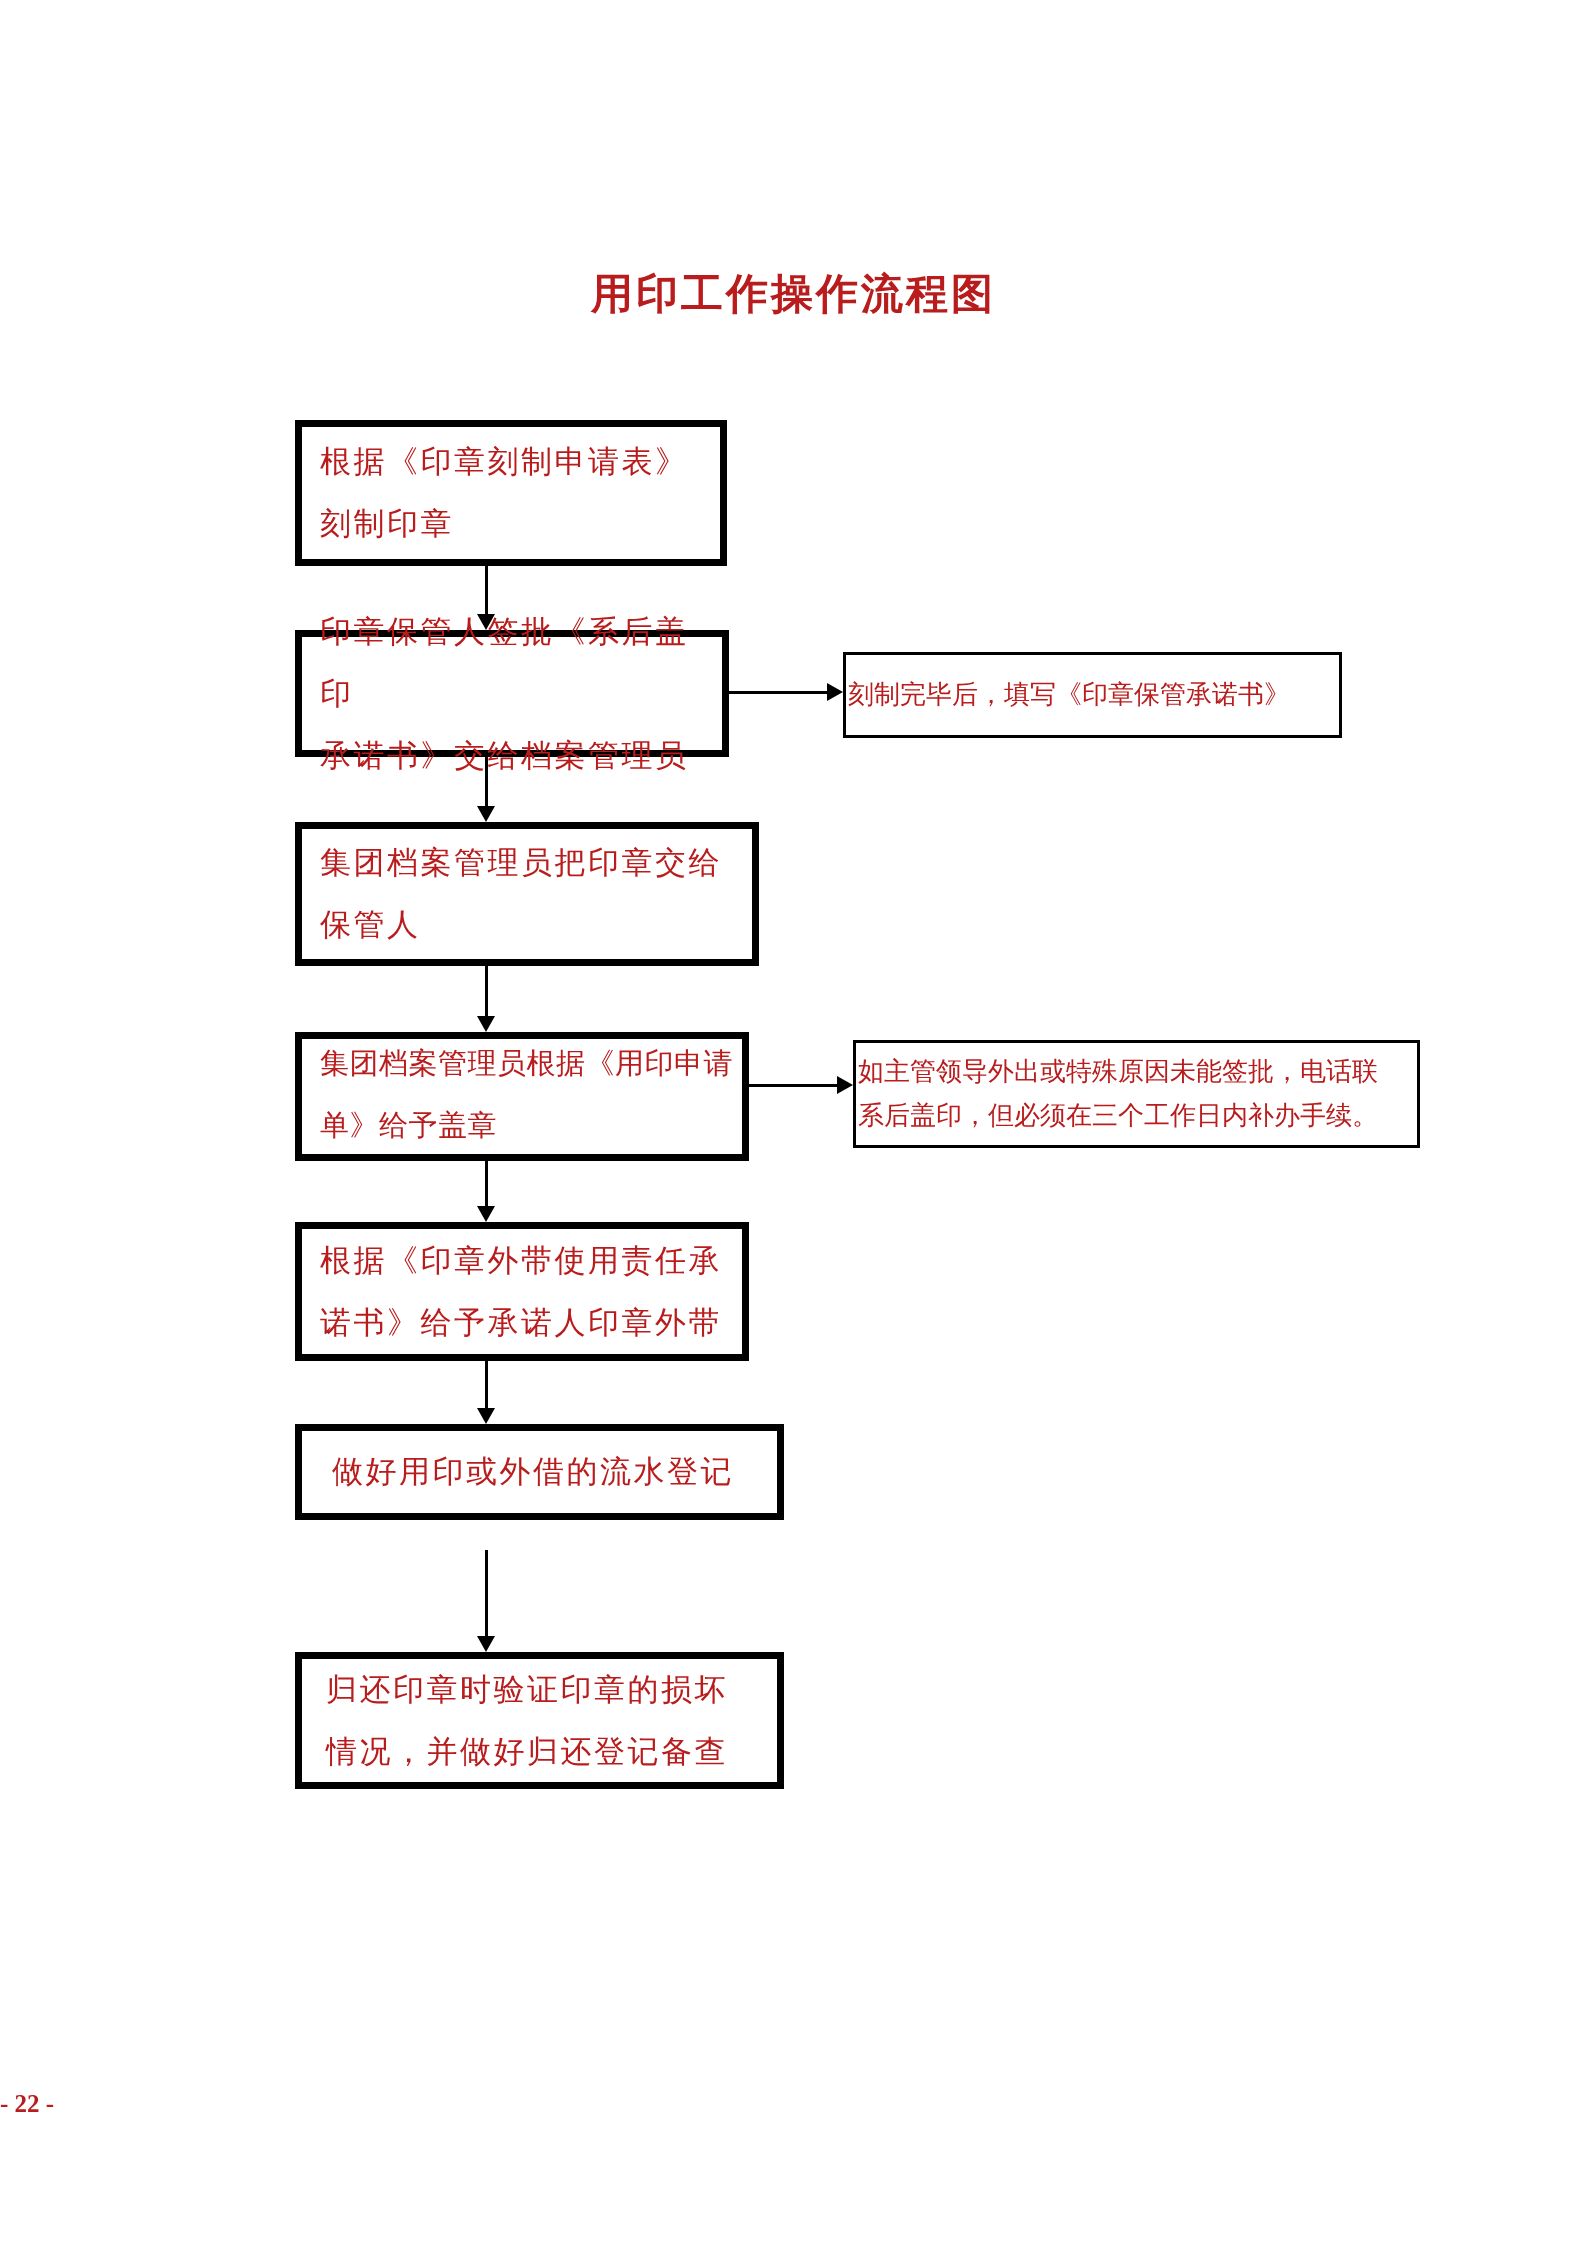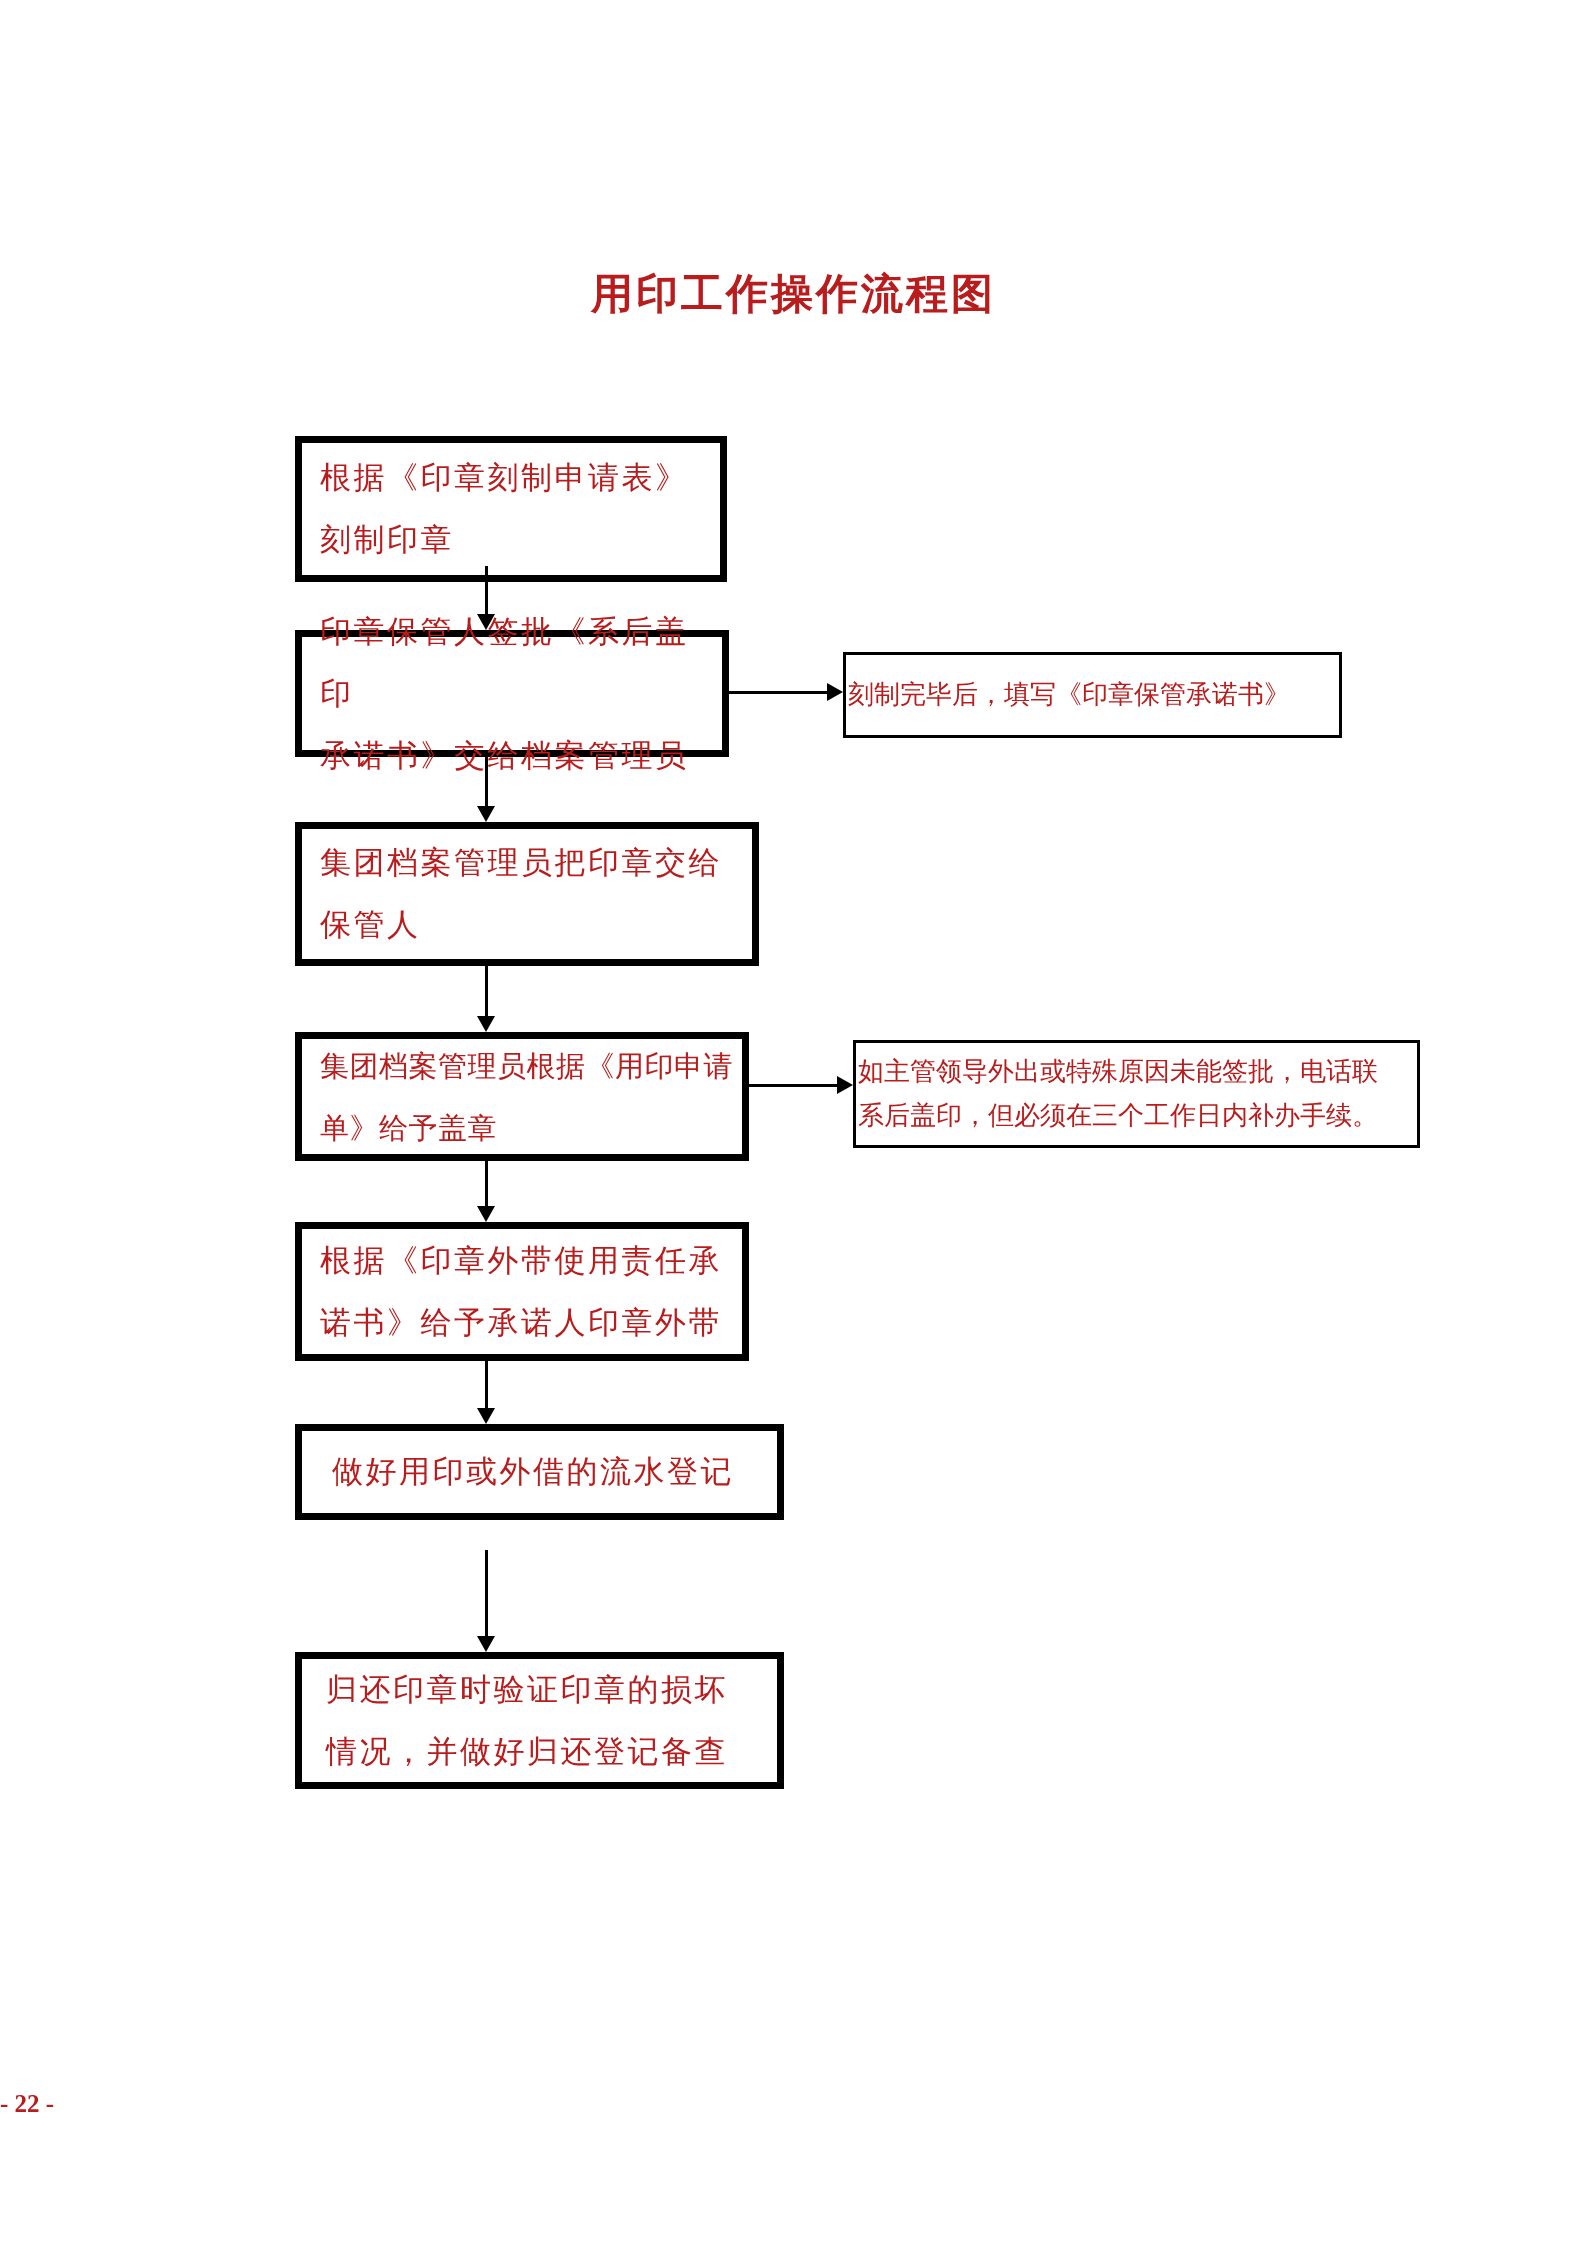--- a/index.html
+++ b/index.html
@@ -62,24 +62,24 @@
             border-left: 16px solid #000000; }
   .page-number {
     position: absolute;
     left: 0; right: 0;
     top: 2090px;
     font-weight: bold;
     font-size: 25px;
   }
 
   
-  #box1 { left: 295px; top: 420px;  width: 432px; height: 146px; margin-top: 16px; }
+  #box1 { left: 295px; top: 420px;  width: 432px; height: 146px; }
   #box2 { left: 295px; top: 630px;  width: 434px; height: 127px; }
   #box3 { left: 295px; top: 822px;  width: 464px; height: 144px; }
-  #box4 { left: 295px; top: 1032px; width: 454px; height: 129px; }
+  #box4 { left: 295px; top: 1032px; width: 454px; height: 129px; font-family: Liberation Mono, monospace; }
   #box5 { left: 295px; top: 1222px; width: 454px; height: 139px; }
   #box6 { left: 295px; top: 1424px; width: 489px; height: 96px; padding-left: 30px; }
   #box7 { left: 295px; top: 1652px; width: 489px; height: 137px; padding-left: 24px; }
   #side1 { left: 843px; top: 652px;  width: 499px; height: 86px; }
   #side2 { left: 853px; top: 1040px; width: 567px; height: 108px; }
 </style>
 </head>
 <body>
 
 <div class="page">

